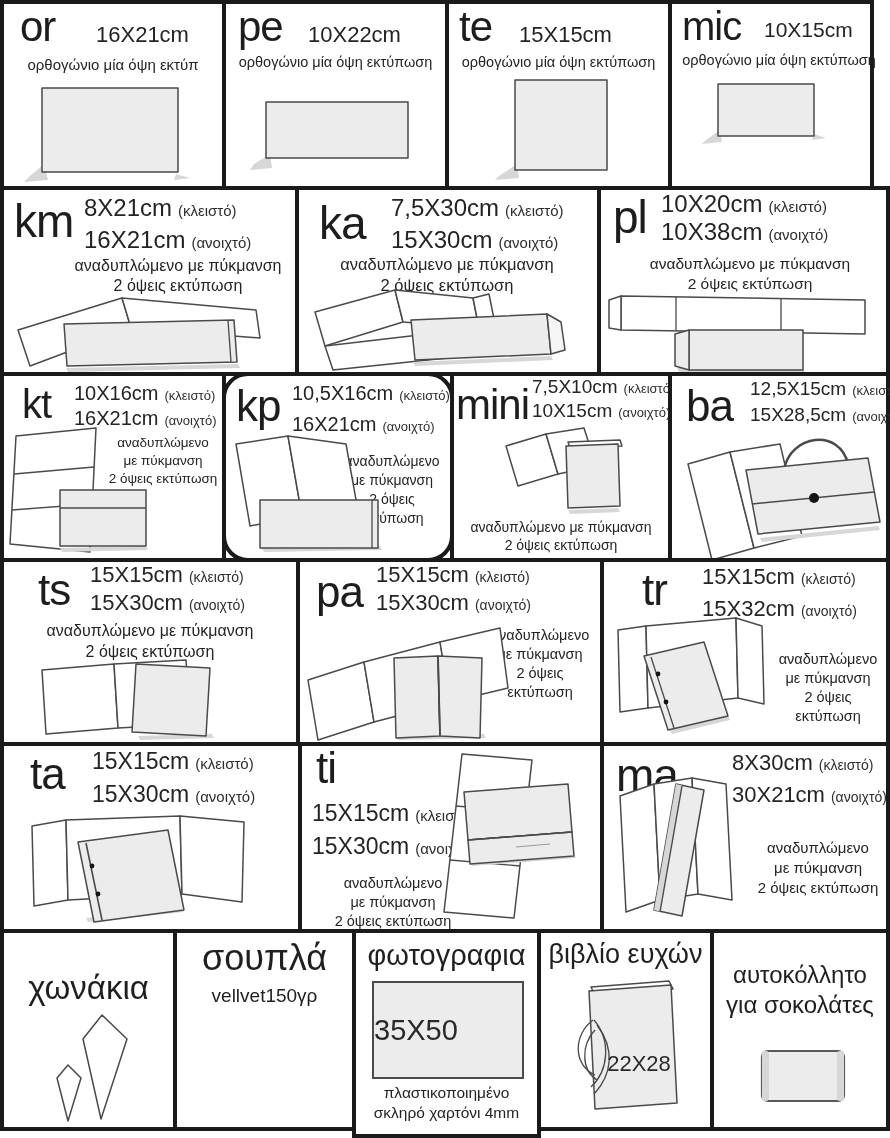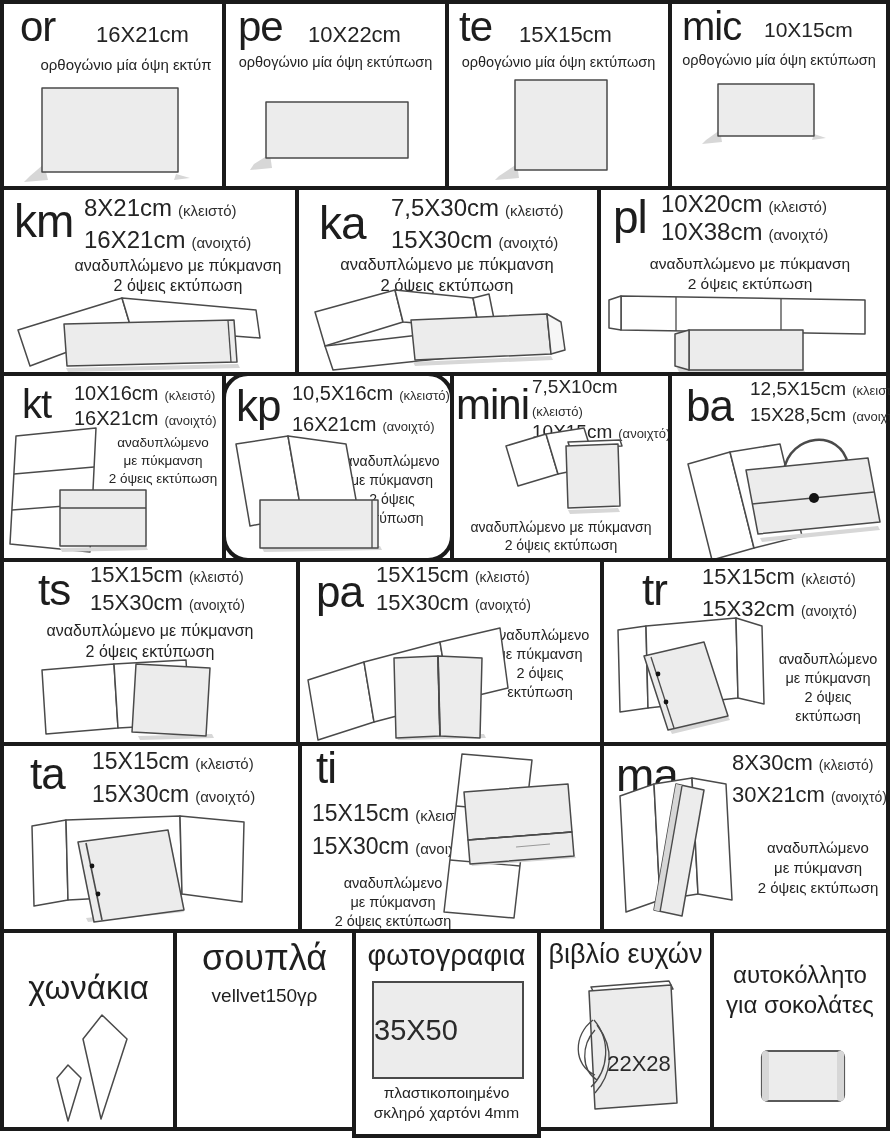--- a/index.html
+++ b/index.html
@@ -27,21 +27,21 @@
   .svg-dim{font-family:"Liberation Sans",sans-serif;fill:#2a2a2a;}
 </style>
 </head>
 <body>
 
 <div class="board">
 
   <div class="cell" style="left:0;top:0;width:226px;height:190px;">
     <div class="code" style="left:16px;top:2px;font-size:42px;">or</div>
     <div class="abs dim" style="left:92px;top:18px;font-size:22px;">16X21cm</div>
-    <div class="desc" style="left:0;top:52px;width:244px;font-size:15px;">ορθογώνιο μία όψη εκτύπ</div>
+    <div class="desc" style="left:0;top:52px;width:218px;font-size:15px;">ορθογώνιο μία όψη εκτύπ</div>
     <svg style="left:0;top:76px;" width="218" height="106" viewBox="0 0 218 106">
       <polygon class="sd" points="26,96 40,84 44,100 20,102"></polygon>
       <polygon class="sd" points="172,94 186,98 170,100"></polygon>
       <rect class="sg" x="38" y="8" width="136" height="84"></rect>
     </svg>
   </div>
 
   <div class="cell" style="left:222px;top:0;width:227px;height:190px;">
     <div class="code" style="left:12px;top:2px;font-size:42px;">pe</div>
     <div class="abs dim" style="left:82px;top:18px;font-size:22px;">10X22cm</div>
@@ -55,21 +55,21 @@
   <div class="cell" style="left:445px;top:0;width:227px;height:190px;">
     <div class="code" style="left:10px;top:2px;font-size:42px;">te</div>
     <div class="abs dim" style="left:70px;top:18px;font-size:22px;">15X15cm</div>
     <div class="desc" style="left:0;top:50px;width:219px;font-size:14.5px;">ορθογώνιο μία όψη εκτύπωση</div>
     <svg style="left:0;top:72px;" width="219" height="110" viewBox="0 0 219 110">
       <polygon class="sd" points="50,100 68,88 70,102 46,104"></polygon>
       <rect class="sg" x="66" y="4" width="92" height="90"></rect>
     </svg>
   </div>
 
-  <div class="cell" style="left:668px;top:0;width:222px;height:190px;">
+  <div class="cell" style="left:668px;top:0;width:206px;height:190px;">
     <div class="code" style="left:10px;top:2px;font-size:40px;">mic</div>
     <div class="abs dim" style="left:92px;top:14px;font-size:21px;">10X15cm</div>
     <div class="desc" style="left:0;top:48px;width:214px;font-size:14.5px;">ορθογώνιο μία όψη εκτύπωση</div>
     <svg style="left:0;top:74px;" width="214" height="106" viewBox="0 0 214 106">
       <polygon class="sd" points="34,62 48,52 50,64 30,66"></polygon>
       <polygon class="sd" points="142,56 154,60 140,62"></polygon>
       <rect class="sg" x="46" y="6" width="96" height="52"></rect>
     </svg>
   </div>
 
@@ -201,21 +201,21 @@
       <polygon class="sw" points="62,2 120,10 134,88 76,82"></polygon>
       <polygon class="sd" points="36,114 154,112 156,116 38,118"></polygon>
       <polygon class="sg" points="34,66 152,66 152,114 34,114"></polygon>
       <line class="sl" x1="146" y1="66" x2="146" y2="114"></line>
     </svg>
   </div>
 
   <div class="cell" style="left:450px;top:372px;width:222px;height:190px;">
     <div class="code" style="left:2px;top:8px;font-size:42px;">mini</div>
     <div class="dims" style="left:78px;top:0;">
-      <div class="dim-row" style="margin-bottom:2px;flex-direction:column;">
+      <div class="dim-row" style="margin-bottom:2px;">
           <span class="dim" style="font-size:19px;">7,5X10cm</span>
           <span class="tag" style="font-size:13px;">(κλειστό)</span>
         </div>
       <div class="dim-row">
           <span class="dim" style="font-size:19px;">10X15cm</span>
           <span class="tag" style="font-size:13px;">(ανοιχτό)</span>
         </div>
     </div>
     <div class="fold" style="left:0;top:142px;width:214px;font-size:14px;line-height:18px;">
       <div>αναδυπλώμενο με πύκμανση</div>

